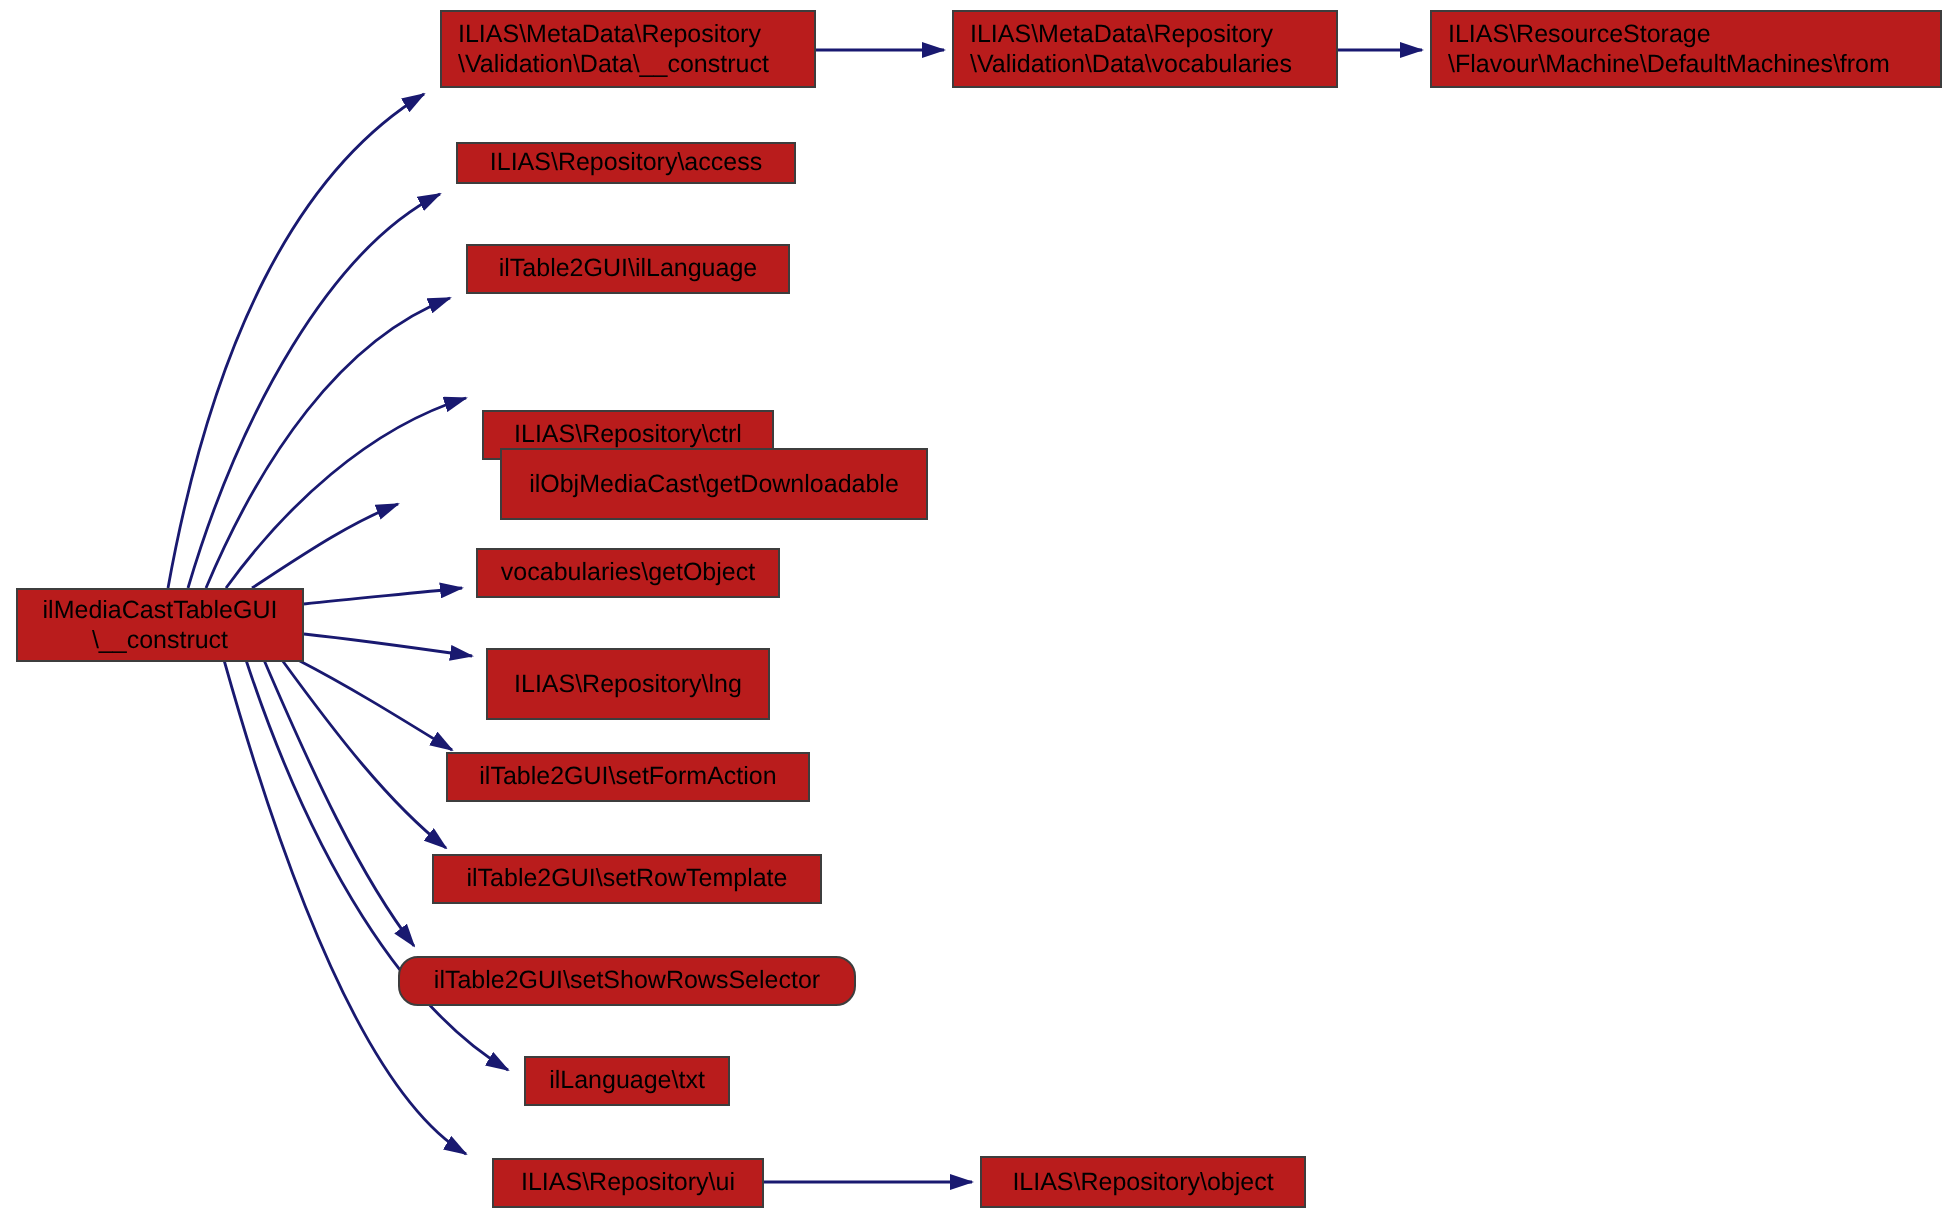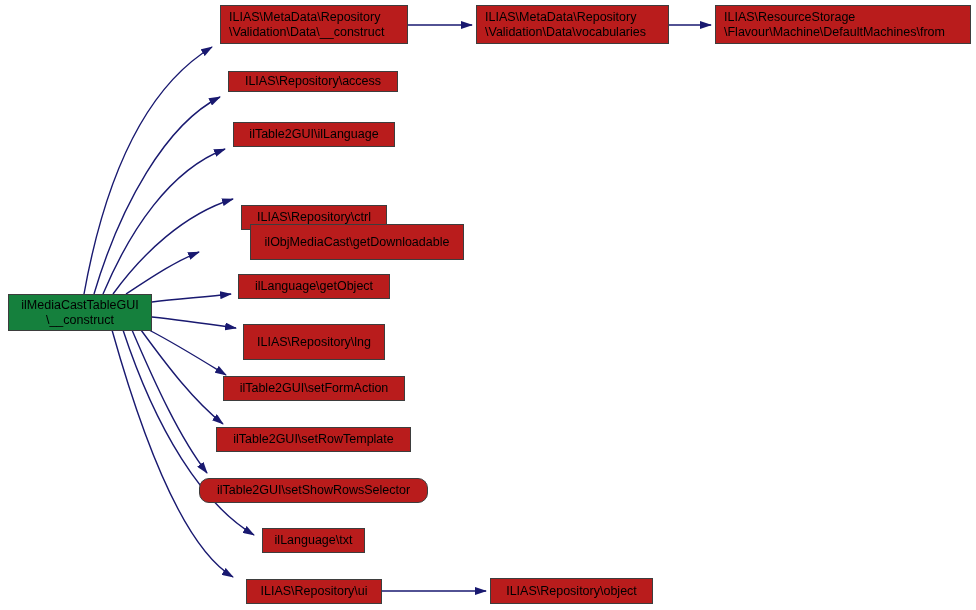--- a/index.html
+++ b/index.html
@@ -25,21 +25,21 @@
     font-size: 12.5px;
     line-height: 15px;
     display: flex;
     align-items: center;
     justify-content: center;
     text-align: center;
     white-space: pre-line;
     cursor: pointer;
   }
   .node.hl {
-    background: #15803d;
+    background: #b91c1c;
     cursor: default;
   }
   .node.ml {
     justify-content: flex-start;
     text-align: left;
     padding: 0 5px 0 8px;
   }
 </style>
 </head>
 <body>
@@ -78,21 +78,21 @@
 \Validation\Data\__construct</div>
 
   <div class="node" style="left:228px; top:71px; width:170px; height:21px;">ILIAS\Repository\access</div>
 
   <div class="node" style="left:233px; top:122px; width:162px; height:25px;">ilTable2GUI\ilLanguage</div>
 
   <div class="node" style="left:241px; top:173px; width:146px; height:25px;margin-top:32px;">ILIAS\Repository\ctrl</div>
 
   <div class="node" style="left:206px; top:224px; width:214px; height:36px;margin-left:44px;">ilObjMediaCast\getDownloadable</div>
 
-  <div class="node" style="left:238px; top:274px; width:152px; height:25px;">ilLanguage\getObject</div>
+  <div class="node" style="left:238px; top:274px; width:152px; height:25px;">vocabularies\getObject</div>
 
   <div class="node" style="left:243px; top:324px; width:142px; height:36px;">ILIAS\Repository\lng</div>
 
   <div class="node" style="left:223px; top:376px; width:182px; height:25px;">ilTable2GUI\setFormAction</div>
 
   <div class="node" style="left:216px; top:427px; width:195px; height:25px;text-align:center;">ilTable2GUI\setRowTemplate</div>
 
   <div class="node" style="left:199px; top:478px; width:229px; height:25px;border-radius:10px;">ilTable2GUI\setShowRowsSelector</div>
 
   <div class="node" style="left:262px; top:528px; width:103px; height:25px;">ilLanguage\txt</div>

